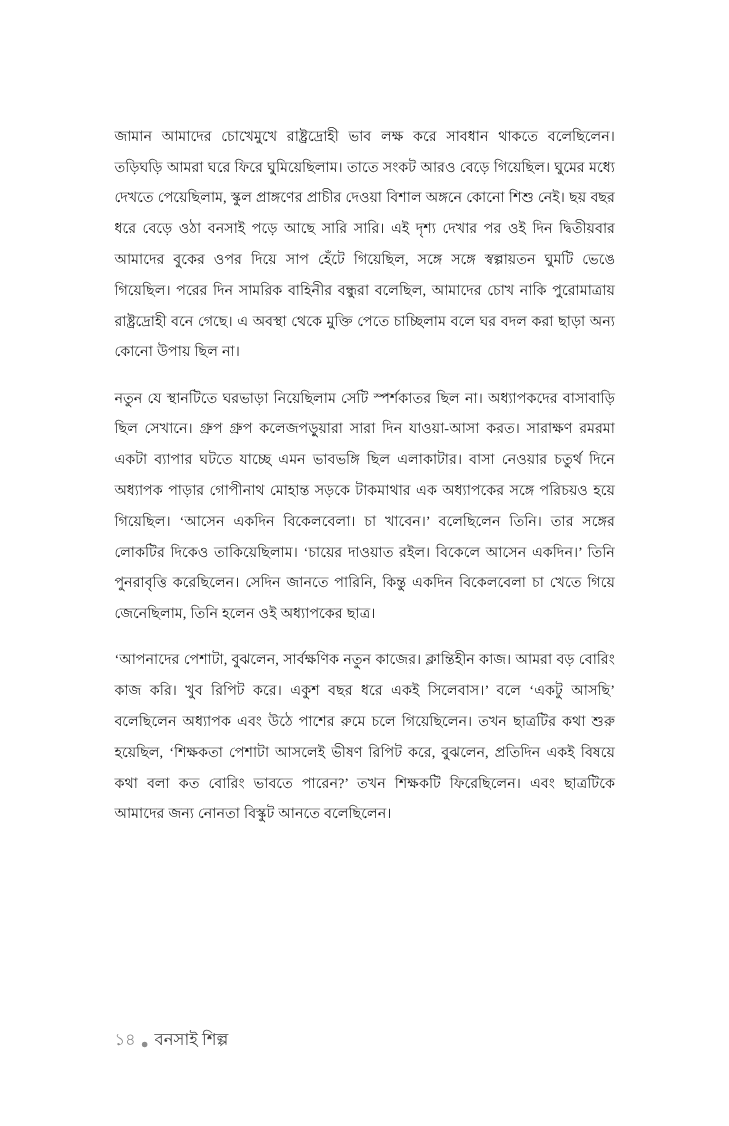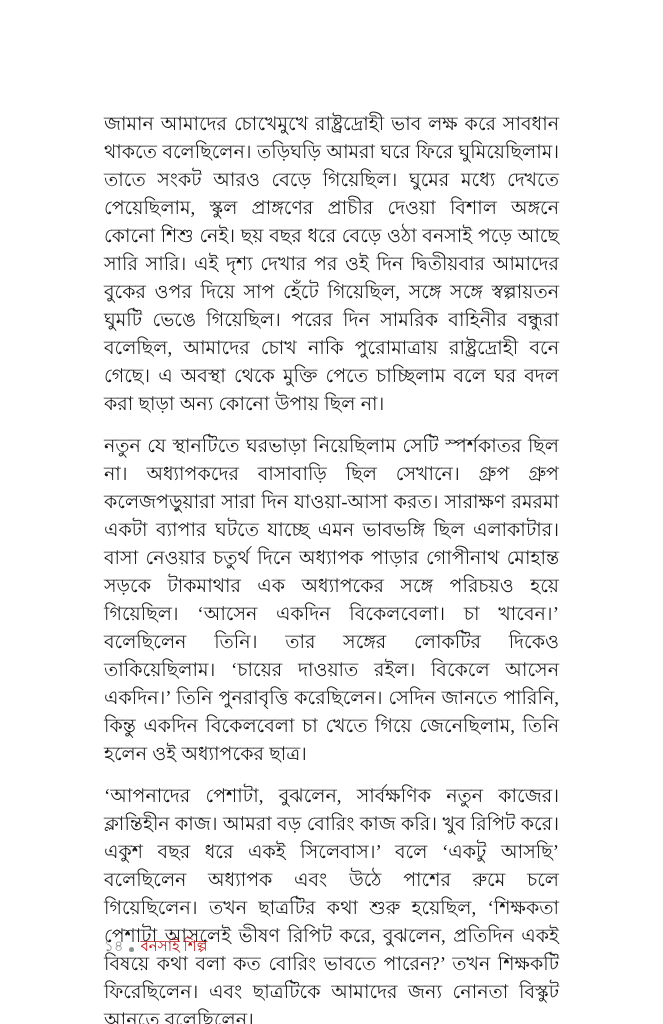--- a/index.html
+++ b/index.html
@@ -20,21 +20,21 @@
 
   .text-block {
     position: absolute;
     left: 104px;
     top: 110px;
     width: 455px;
   }
 
   .para {
     margin: 0 0 14px 0;
-    font-size: 19px;
+    font-size: 13px;
     line-height: 28px;
     color: #1a1a1a;
     text-align: justify;
     text-justify: inter-word;
     word-spacing: 0.5px;
     hyphens: none;
     -webkit-hyphens: none;
   }
 
   .para:last-child {
@@ -65,21 +65,21 @@
     width: 5px;
     height: 5px;
     border-radius: 50%;
     background: #8e8e8e;
     position: relative;
     top: -4px;
     flex: 0 0 auto;
   }
 
   .footer-book-title {
-    color: #b91c1c;
+    color: #404040;
   }
 </style>
 </head>
 <body>
 
 <div class="page">
 
   <div class="text-block">
     <p class="para">জামান আমাদের চোখেমুখে রাষ্ট্রদ্রোহী ভাব লক্ষ করে সাবধান থাকতে বলেছিলেন। তড়িঘড়ি আমরা ঘরে ফিরে ঘুমিয়েছিলাম। তাতে সংকট আরও বেড়ে গিয়েছিল। ঘুমের মধ্যে দেখতে পেয়েছিলাম, স্কুল প্রাঙ্গণের প্রাচীর দেওয়া বিশাল অঙ্গনে কোনো শিশু নেই। ছয় বছর ধরে বেড়ে ওঠা বনসাই পড়ে আছে সারি সারি। এই দৃশ্য দেখার পর ওই দিন দ্বিতীয়বার আমাদের বুকের ওপর দিয়ে সাপ হেঁটে গিয়েছিল, সঙ্গে সঙ্গে স্বল্পায়তন ঘুমটি ভেঙে গিয়েছিল। পরের দিন সামরিক বাহিনীর বন্ধুরা বলেছিল, আমাদের চোখ নাকি পুরোমাত্রায় রাষ্ট্রদ্রোহী বনে গেছে। এ অবস্থা থেকে মুক্তি পেতে চাচ্ছিলাম বলে ঘর বদল করা ছাড়া অন্য কোনো উপায় ছিল না।</p>
     <p class="para">নতুন যে স্থানটিতে ঘরভাড়া নিয়েছিলাম সেটি স্পর্শকাতর ছিল না। অধ্যাপকদের বাসাবাড়ি ছিল সেখানে। গ্রুপ গ্রুপ কলেজপড়ুয়ারা সারা দিন যাওয়া-আসা করত। সারাক্ষণ রমরমা একটা ব্যাপার ঘটতে যাচ্ছে এমন ভাবভঙ্গি ছিল এলাকাটার। বাসা নেওয়ার চতুর্থ দিনে অধ্যাপক পাড়ার গোপীনাথ মোহান্ত সড়কে টাকমাথার এক অধ্যাপকের সঙ্গে পরিচয়ও হয়ে গিয়েছিল। ‘আসেন একদিন বিকেলবেলা। চা খাবেন।’ বলেছিলেন তিনি। তার সঙ্গের লোকটির দিকেও তাকিয়েছিলাম। ‘চায়ের দাওয়াত রইল। বিকেলে আসেন একদিন।’ তিনি পুনরাবৃত্তি করেছিলেন। সেদিন জানতে পারিনি, কিন্তু একদিন বিকেলবেলা চা খেতে গিয়ে জেনেছিলাম, তিনি হলেন ওই অধ্যাপকের ছাত্র।</p>

